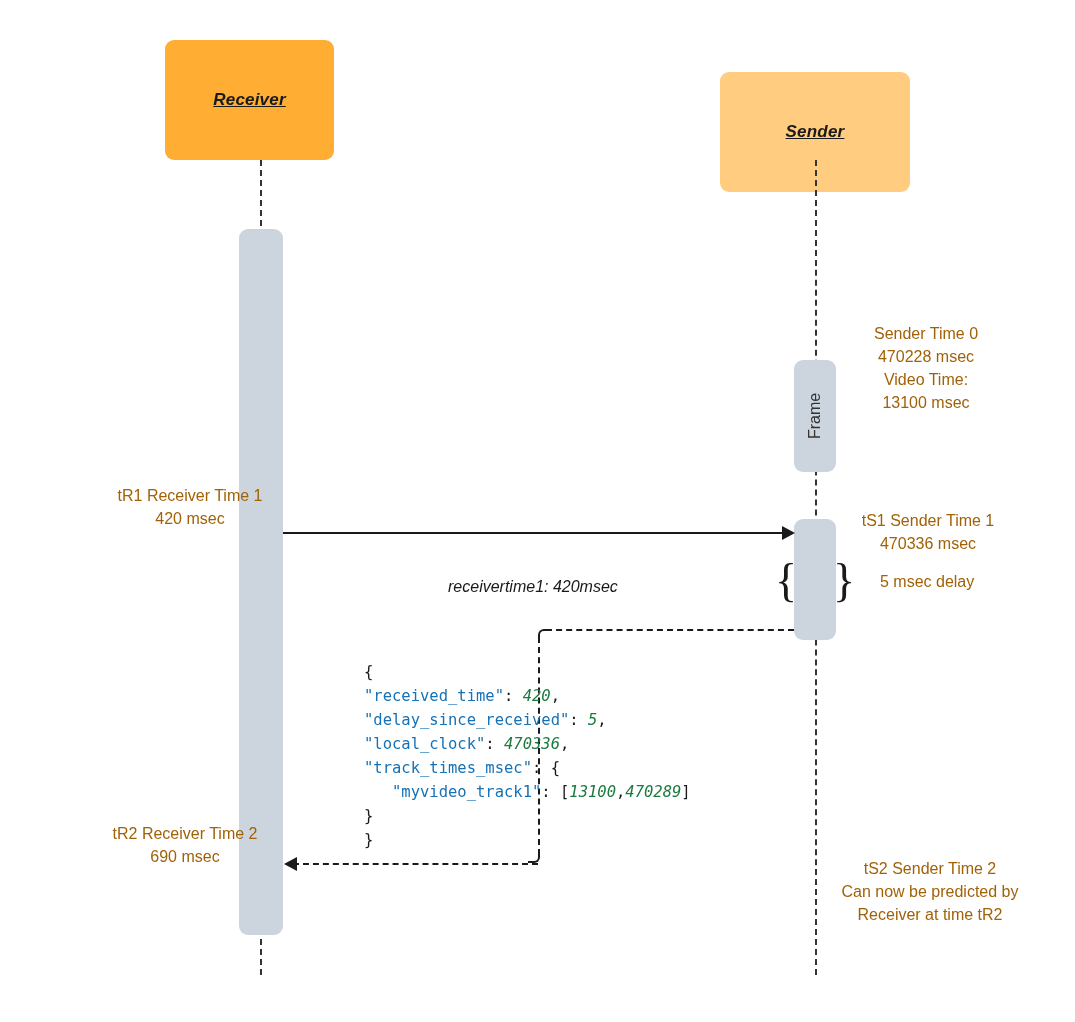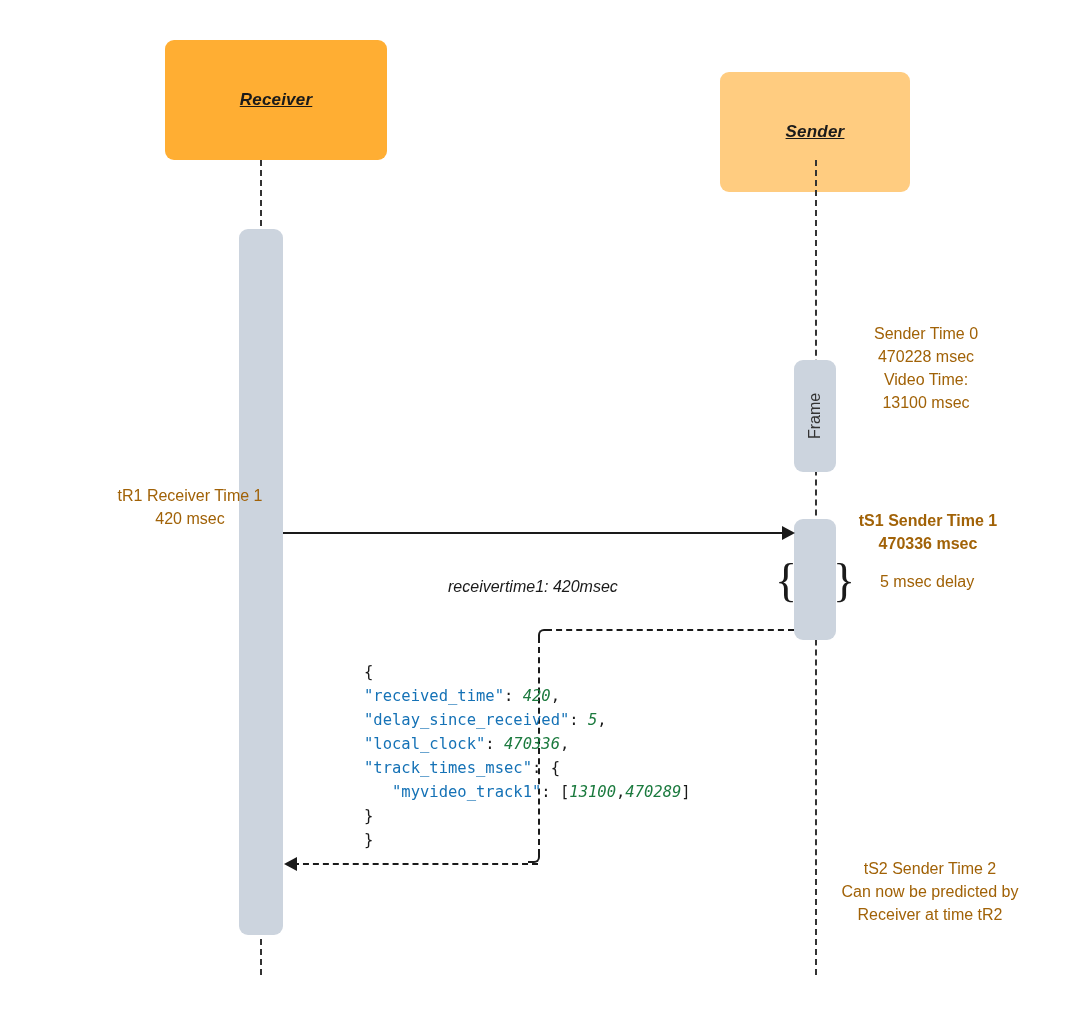--- a/index.html
+++ b/index.html
@@ -30,21 +30,21 @@
   }
   .participant-label {
     font-style: italic;
     font-weight: bold;
     font-size: 17px;
     color: #1a1a1a;
     text-decoration: underline;
     letter-spacing: 0.2px;
   }
   #participant-receiver {
-    left: 165px; top: 40px; width: 222px; height: 120px;
+    left: 165px; top: 40px; width: 169px; height: 120px;
     background: #FFAE33;
   }
   #participant-sender {
     left: 720px; top: 40px; width: 190px; height: 120px;
     background: #FFCC80;
     margin-top: 32px;
   }
   
   .lifeline {
     position: absolute;
@@ -82,21 +82,21 @@
   .annot {
     position: absolute;
     font-size: 16px;
     line-height: 23px;
     color: #a16207;
     white-space: pre-line;
   }
   .annot.center { text-align: center; }
 
   #annot-sender-time-0 { left: 826px; top: 322px; width: 200px; }
-  #annot-ts1           { left: 828px; top: 509px; width: 200px; font-weight: bold; }
+  #annot-ts1           { left: 828px; top: 509px; width: 200px; }
   #annot-delay         { left: 880px; top: 570px; width: 200px; text-align: left; }
   #annot-tr1           { left: 45px;  top: 484px; width: 290px; }
   #annot-tr2           { left: 40px;  top: 822px; width: 290px; }
   #annot-ts2           { left: 805px; top: 857px; width: 250px; }
 
   
   #msg-request-line {
     position: absolute;
     left: 283px; top: 532px; width: 505px; height: 0;
     border-top: 2px solid #1a1a1a;
@@ -206,20 +206,22 @@
 13100 msec</div>
 
   <div class="annot center" id="annot-ts1">tS1 Sender Time 1
 470336 msec</div>
 
   <div class="annot" id="annot-delay">5 msec delay</div>
 
   <div class="annot center" id="annot-tr1">tR1 Receiver Time 1
 420 msec</div>
 
+  <div class="annot center" id="annot-tr2">tR2 Receiver Time 2
+690 msec</div>
 
   <div class="annot center" id="annot-ts2">tS2 Sender Time 2
 Can now be predicted by
 Receiver at time tR2</div>
 
   <div class="brace" id="brace-left">{</div>
   <div class="brace" id="brace-right">}</div>
 
   <div id="msg-request-line"></div>
   <div class="arrowhead-right" id="msg-request-head"></div>

